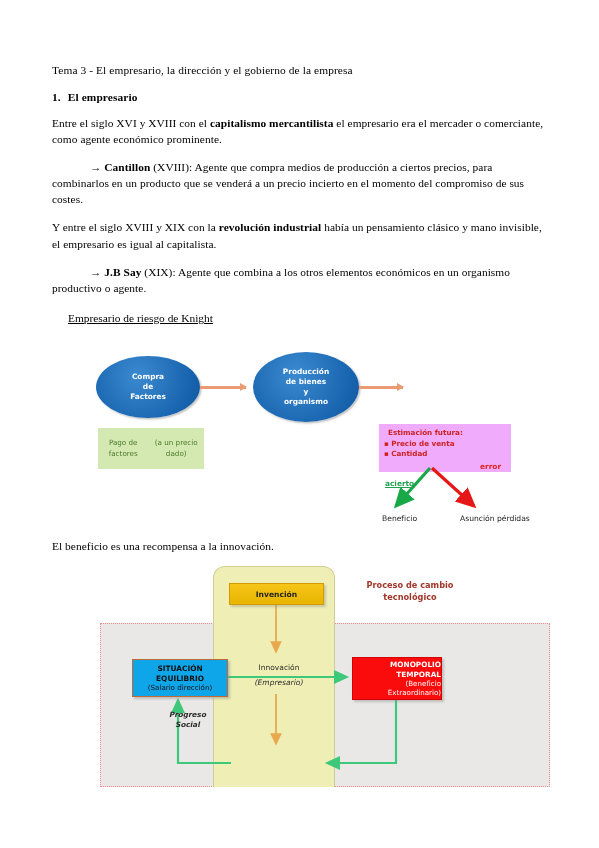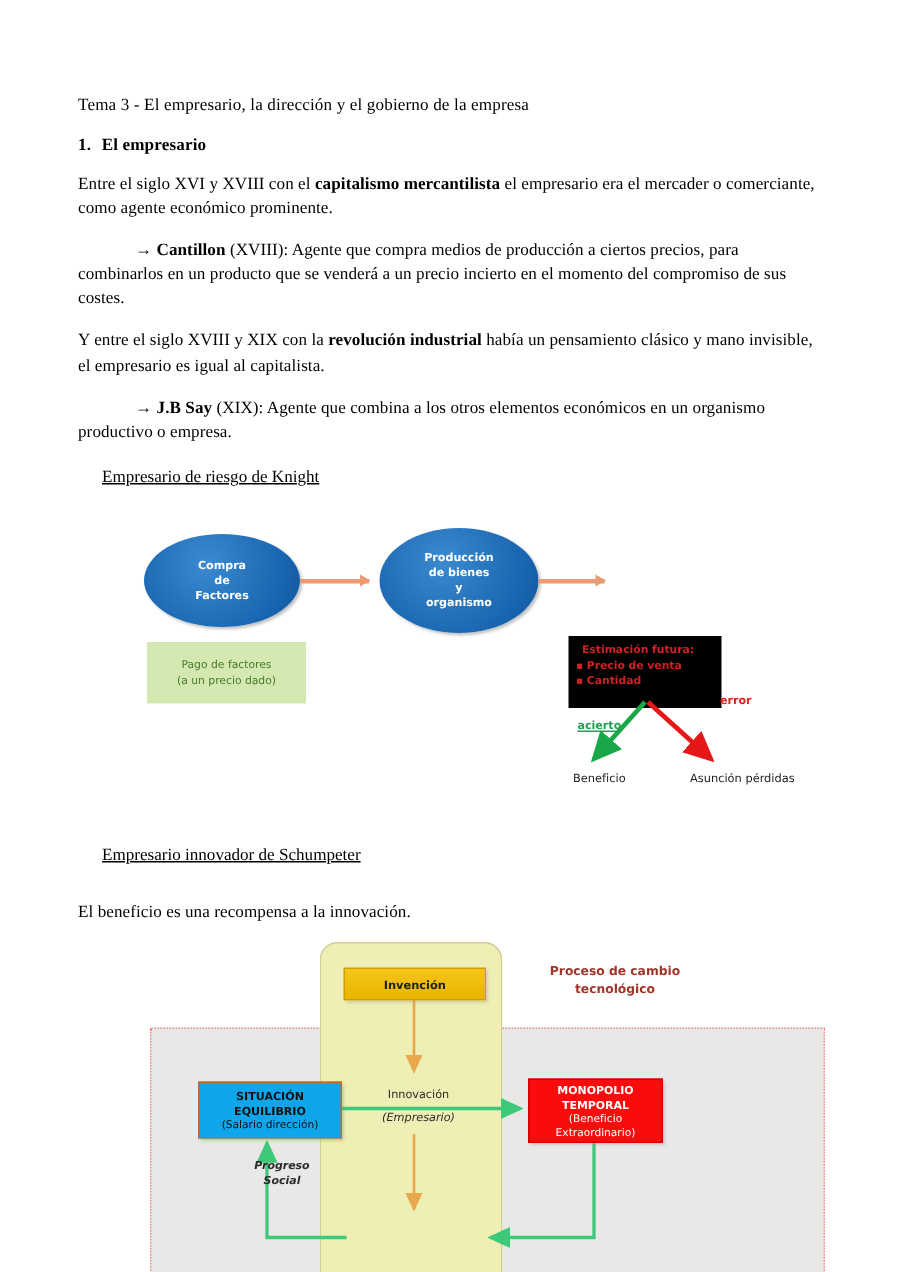--- a/index.html
+++ b/index.html
@@ -109,32 +109,32 @@
     position: absolute;
     left: 2px;
     top: 80px;
     width: 106px;
     height: 41px;
     background: #d4e9b2;
     color: #4a7a2a;
     font-size: 7.2px;
     line-height: 1.5;
     display: flex;
-    flex-direction: column;
+    flex-direction: row;
     align-items: center;
     justify-content: center;
     text-align: center;
   }
   .tanbox {
     position: absolute;
     left: 283px;
     top: 76px;
-    width: 102px;
+    width: 132px;
     height: 48px;
-    background: #000000;
+    background: #f0abfc;
     color: #cc2222;
     font-size: 7.2px;
     line-height: 1.45;
     padding: 4px 0 4px 5px;
     box-sizing: border-box;
     font-weight: bold;
   }
   .tanbox .tb-title { display: block; padding-left: 4px; }
   .tanbox .tb-item { display: block; }
   .tanbox .tb-item::before { content: "\25AA  "; font-size: 7px; }
@@ -242,21 +242,21 @@
     position: absolute;
     left: 252px; top: 91px;
     width: 88px; height: 41px;
     background: #fb0c0c;
     border: 1px solid #d40000;
     color: #ffffff;
     font-size: 7.3px;
     font-weight: bold;
     line-height: 1.3;
     display: flex; flex-direction: column;
-    align-items: center; justify-content: center;
+    align-items: flex-end; justify-content: center;
     text-align: center;
     box-shadow: 1.5px 1.5px 2px rgba(150,150,150,.5);
   }
   .box-monopolio .sub { font-weight: normal; font-size: 7.1px; }
   .lbl-innovacion {
     position: absolute;
     left: 144px; top: 97px;
     width: 70px;
     text-align: center;
     font-size: 7.5px;
@@ -300,21 +300,21 @@
     <div class="h-num">
       <span class="num">1.</span><span>El empresario</span>
     </div>
 
     <p class="para"><span>Entre el siglo XVI y XVIII con el </span><span class="b">capitalismo mercantilista</span><span> el empresario era el mercader o comerciante, como agente económico prominente.</span></p>
 
     <p class="para indent"><span>→ </span><span class="b">Cantillon</span><span> (XVIII): Agente que compra medios de producción a ciertos precios, para combinarlos en un producto que se venderá a un precio incierto en el momento del compromiso de sus costes.</span></p>
 
     <p class="para"><span>Y entre el siglo XVIII y XIX con la </span><span class="b">revolución industrial</span><span> había un pensamiento clásico y mano invisible, el empresario es igual al capitalista.</span></p>
 
-    <p class="para indent"><span>→ </span><span class="b">J.B Say</span><span> (XIX): Agente que combina a los otros elementos económicos en un organismo productivo o empresa.</span></p>
+    <p class="para indent"><span>→ </span><span class="b">J.B Say</span><span> (XIX): Agente que combina a los otros elementos económicos en un organismo productivo o agente.</span></p>
 
     <div class="subhead-wrap">
       <span class="subhead">Empresario de riesgo de Knight</span>
     </div>
 
 
     <div class="diagram1">
 
       <div class="ellipse ell-1">
         <span>
@@ -361,23 +361,20 @@
         <line x1="66" y1="2" x2="32" y2="40" stroke="#18a848" stroke-width="3.2" marker-end="url(#hg)"></line>
         <line x1="68" y1="2" x2="110" y2="40" stroke="#e61717" stroke-width="3.2" marker-end="url(#hr)"></line>
       </svg>
 
       <div class="lbl-acierto">acierto</div>
       <div class="lbl-error">error</div>
       <div class="lbl-beneficio">Beneficio</div>
       <div class="lbl-perdidas">Asunción pérdidas</div>
     </div>
 
-    <div class="subhead-wrap" style="margin-top:22px">
-      <span class="subhead">Empresario innovador de Schumpeter</span>
-    </div>
 
     <p class="para">El beneficio es una recompensa a la innovación.</p>
 
     <div class="diagram2">
 
       <div class="grey-field"></div>
       <div class="yellow-band"></div>
 
       <svg class="d2-svg" viewBox="0 0 500 228">
         <defs>

